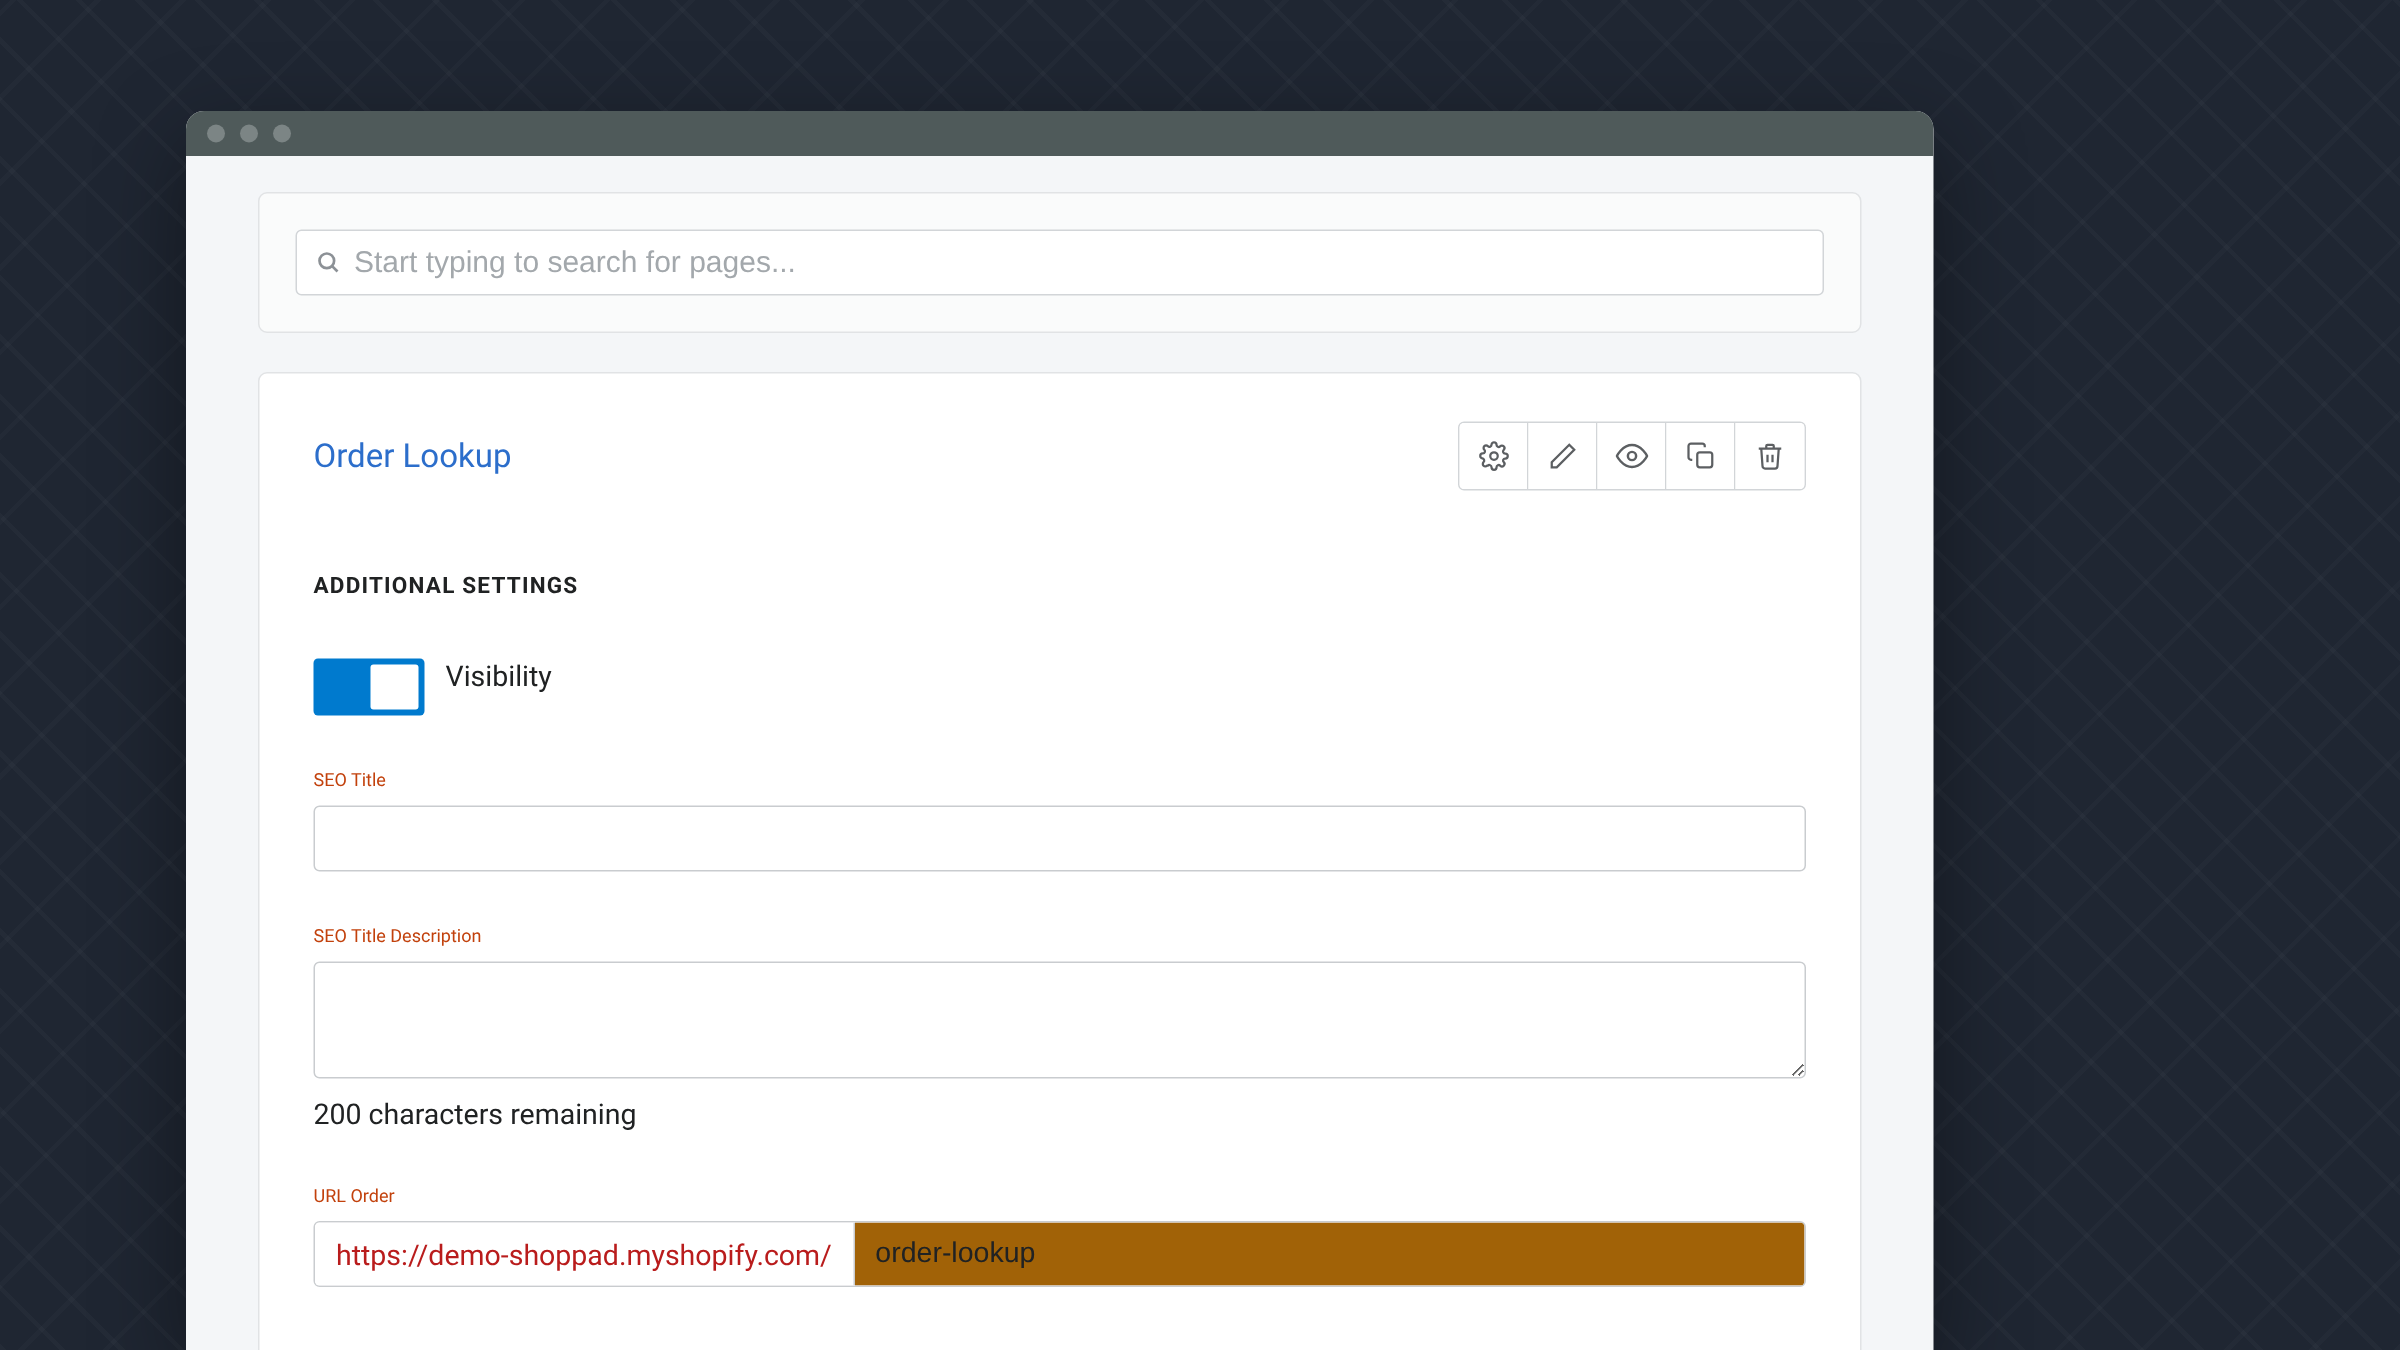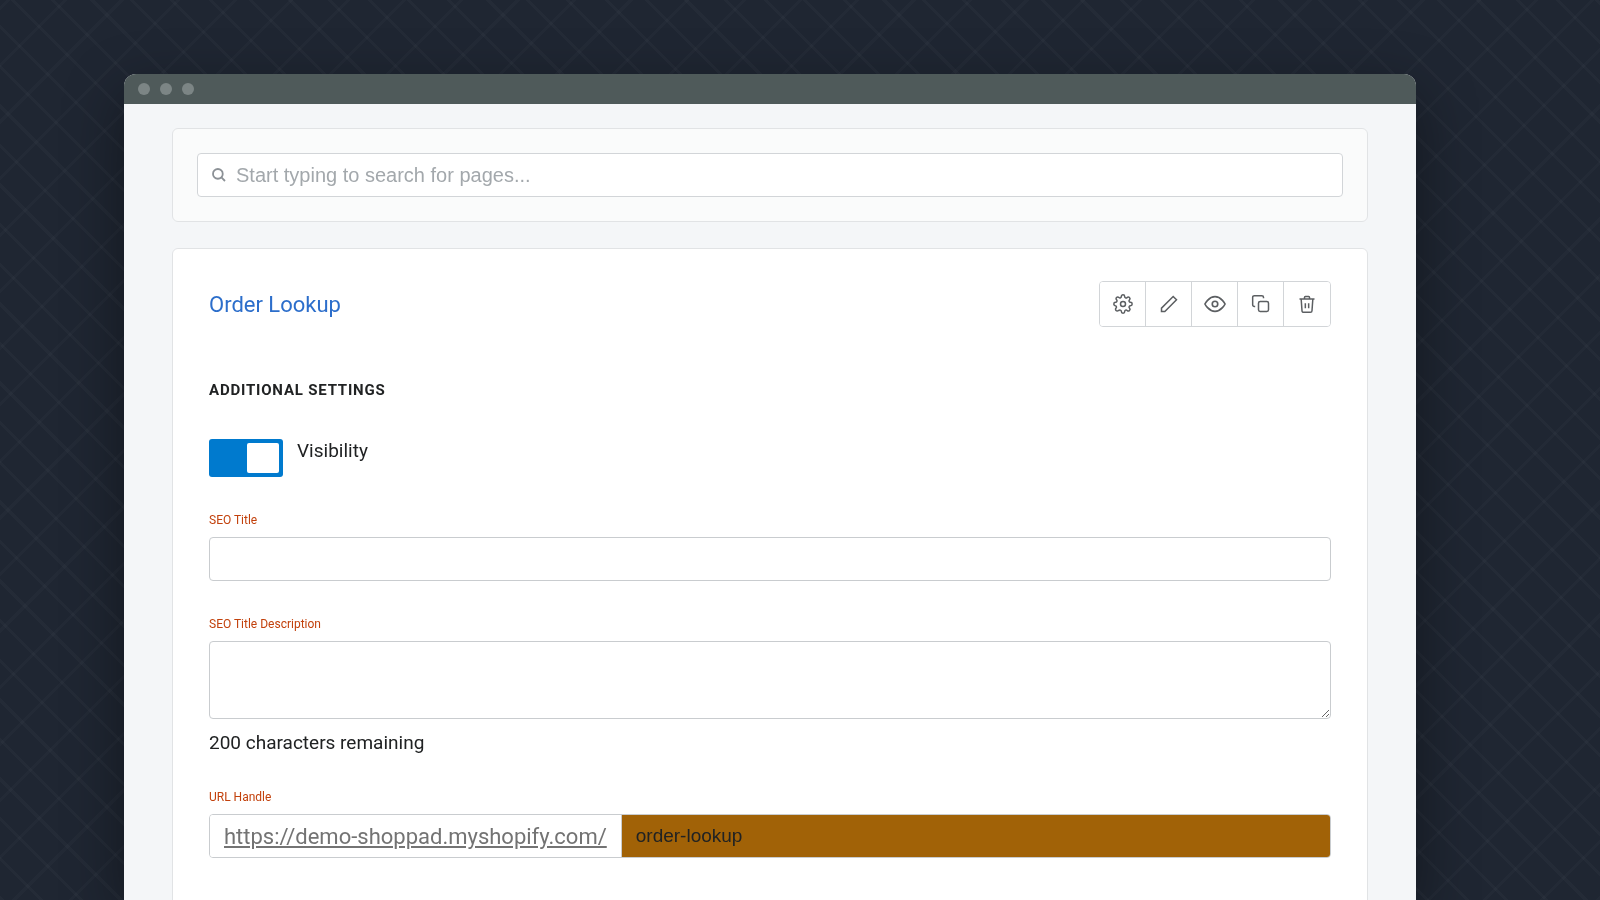--- a/index.html
+++ b/index.html
@@ -15,21 +15,21 @@
     inset: 0;
     background-color: #1f2632;
     background-image:
       repeating-linear-gradient(45deg, rgba(255,255,255,0.025) 0 3px, transparent 3px 28px),
       repeating-linear-gradient(-45deg, rgba(255,255,255,0.02) 0 3px, transparent 3px 40px);
   }
   .window {
     position: absolute;
     left: 124px;
     top: 74px;
-    width: 1292px;
+    width: 1165px;
     height: 826px;
     background: #f4f6f8;
     border-radius: 12px 12px 0 0;
     overflow: hidden;
     box-shadow: 0 20px 60px rgba(0,0,0,0.4);
   }
   .titlebar {
     height: 30px;
     background: #4f5a5a;
     display: flex;
@@ -164,23 +164,22 @@
     border-radius: 4px;
     overflow: hidden;
     height: 44px;
   }
   .url-prefix {
     background: #fff;
     border-right: 1px solid #c9cccf;
     padding: 0 14px;
     display: flex;
     align-items: center;
-    font-size: 22px;
-    color: #737373;
-    text-decoration: underline;
+    font-size: 19px;
+    color: #b91c1c;
   }
   .url-input {
     flex: 1;
     border: none;
     outline: none;
     padding: 0 14px;
     font-size: 19px;
     background: #a16207;
     color: #202223;
   }
@@ -256,21 +255,21 @@
         <span class="toggle-label">Visibility</span>
       </div>
 
       <label class="field-label">SEO Title</label>
       <input class="text-input" type="text" value="" style="">
 
       <label class="field-label">SEO Title Description</label>
       <textarea class="textarea" style=""></textarea>
       <div class="helper">200 characters remaining</div>
 
-      <label class="field-label">URL Handle</label>
+      <label class="field-label">URL Order</label>
       <div class="url-row">
         <div class="url-prefix">https://demo-shoppad.myshopify.com/</div>
         <input class="url-input" type="text" value="order-lookup" style="">
       </div>
 
       
       
 
     </div>
 

